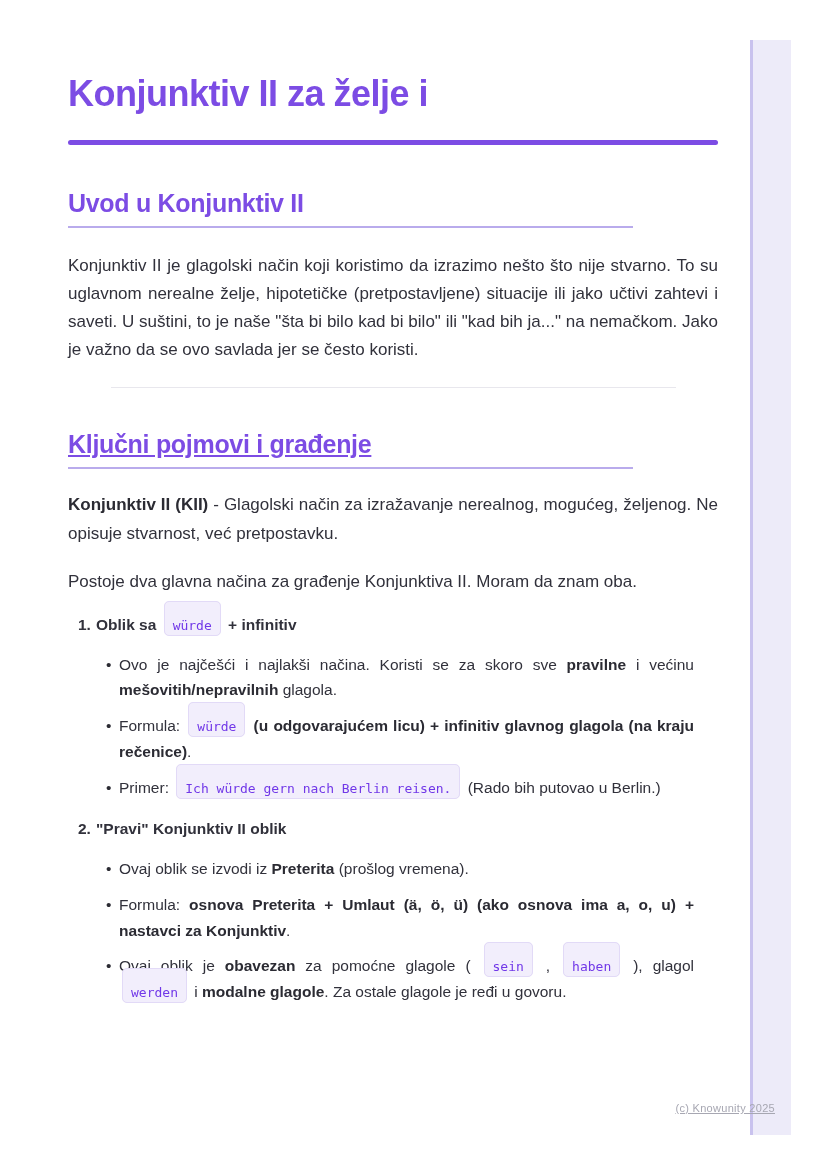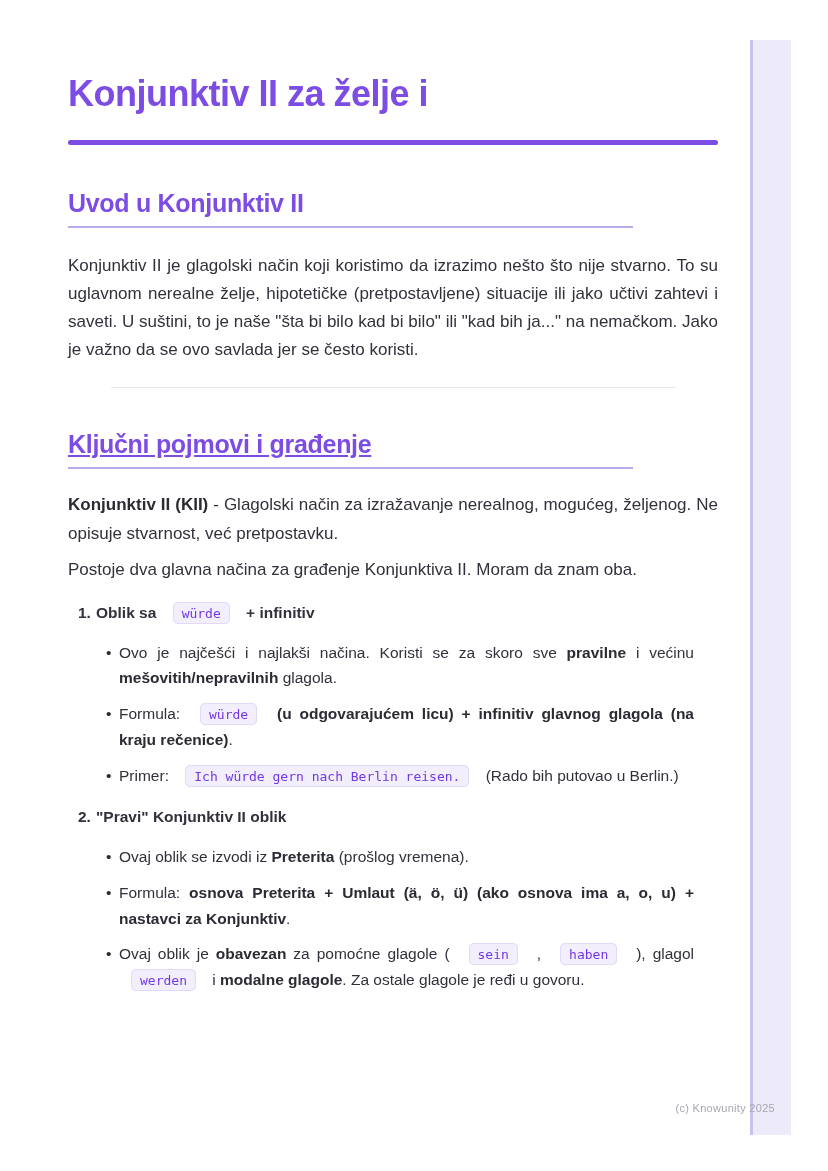--- a/index.html
+++ b/index.html
@@ -23,41 +23,41 @@
   }
   .title-rule{margin-top:22px;height:5px;background:var(--accent,#7C4CE4);border-radius:3px;}
   .h2{
     margin:42px 0 0;font-size:25px;line-height:1.28;font-weight:700;
     color:var(--accent,#7C4CE4);letter-spacing:-0.3px;
   }
   .h2.second{margin-top:40px;text-decoration:underline;}
   .h2-underline{margin-top:7px;width:565px;height:2px;background:var(--heading-underline,#B9ABEC);}
   .para{margin:24px 0 0;font-size:17px;line-height:1.66;text-align:justify;}
   .para.def{margin-top:22px;}
-  .para.lead{margin-top:8px;}
+  .para.lead{margin-top:20px;}
   .section-divider{margin-top:23px;width:565px;height:1px;background:var(--divider,#E8E7ED);border:0;}
   .oli{display:flex;margin-top:16px;font-size:15.5px;line-height:1.66;}
   .oli .num{flex:none;width:18px;margin-left:10px;font-weight:700;}
   .ihead{font-weight:700;}
   .bullet{display:flex;margin-top:10px;font-size:15.5px;line-height:1.66;}
   .oli + .bullet{margin-top:14px;}
   .bullet .dot{flex:none;width:13px;margin-left:38px;color:#2b2b33;}
   .bullet .btext{width:575px;text-align:justify;}
   b{font-weight:700;color:#2b2b33;}
   .code-badge{
     font-family:"DejaVu Sans Mono","Liberation Mono",monospace;
     font-size:13px;color:var(--code-text,#7138E8);
     background:var(--code-bg,#F2EEFC);
     border:1px solid var(--code-border,#E2DAF7);
-    border-radius:5px;padding:3px 8px 2px;margin:0 12px;
+    border-radius:5px;padding:16px 8px 2px;margin:0 3px;
     white-space:nowrap;
   }
   .footer-copyright{
     position:absolute;top:1102px;right:53px;z-index:2;
-    font-size:11px;color:var(--footer-text,#A7A7B2);letter-spacing:0.3px;
+    font-size:11px;color:var(--footer-text,#A7A7B2);letter-spacing:0.3px;text-decoration:underline;
   }
 </style>
 </head>
 <body>
 
 <div class="decor-strip"></div>
 
 <div class="content">
 
   <h1 class="page-title"><span>Konjunktiv II za želje i</span><br></h1>

